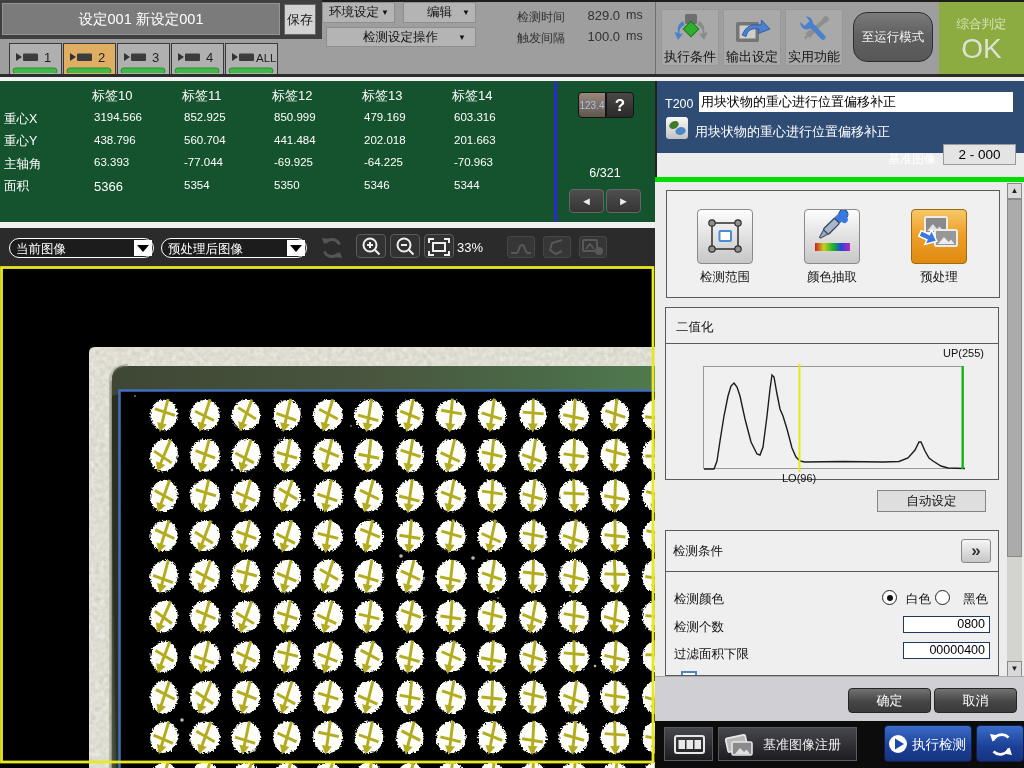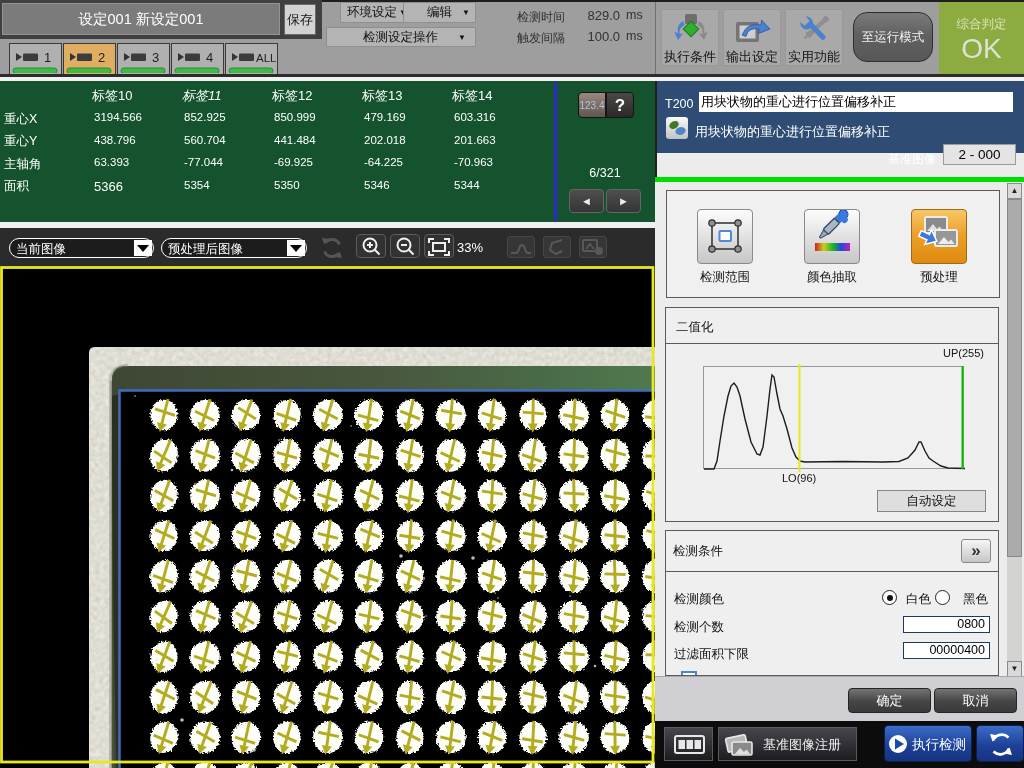--- a/index.html
+++ b/index.html
@@ -7,21 +7,21 @@
        font-family:"Liberation Sans",sans-serif;background:#9e9e9e;}
   .abs{position:absolute;}
 </style></head>
 <body>
 <div id="app">
 
 <div class="abs" style="left:0;top:0;width:1024px;height:2px;background:#1e1e1e;"></div>
 <div class="abs" style="left:0;top:0;width:322px;height:39px;background:#404040;"></div>
 <div class="abs" style="left:2px;top:3px;width:278px;height:32px;background:#7b7b7b;border:1px solid #949494;color:#ffffff;font-size:14.5px;text-align:center;line-height:31px;">设定001 新设定001</div>
 <div class="abs" style="left:284px;top:4px;width:32px;height:31px;background:#d2d2d2;border:1px solid #6a6a6a;color:#1a1a1a;font-size:13px;text-align:center;line-height:30px;">保存</div>
-<div class="abs menubtn" style="left:340px;top:2px;width:73px;height:21px;padding-left:47px;">
+<div class="abs menubtn" style="left:322px;top:2px;width:73px;height:21px;padding-left:47px;">
       <span class="ml" style="left:6px;">环境设定</span>
       <span class="ma" style="right:5px;">▼</span>
     </div>
 <div class="abs menubtn" style="left:403px;top:2px;width:73px;height:21px;">
       <span class="ml" style="left:23px;">编辑</span>
       <span class="ma" style="right:5px;">▼</span>
     </div>
 <div class="abs menubtn" style="left:326px;top:27px;width:150px;height:20px;">
       <span class="ml" style="left:36px;">检测设定操作</span>
       <span class="ma" style="right:9px;">▼</span>
@@ -111,21 +111,21 @@
         <text x="30" y="17.5" font-size="11.5" fill="#222" font-family="Liberation Sans">ALL</text>
         <rect x="3" y="24" width="44" height="5.5" rx="2.75" fill="#3fba47" stroke="#2c8a33" stroke-width="1"></rect>
       </svg>
     </div>
 
 <div class="abs" style="left:0;top:74px;width:1024px;height:3px;background:#2c2c2c;"></div>
 <div class="abs" style="left:0;top:77px;width:1024px;height:4px;background:#f1f1f1;"></div>
 
 <div class="abs" style="left:0;top:81px;width:655px;height:141px;background:#14532d;color:#fff;">
   <div class="abs" style="left:92px;top:6px;font-size:13px;">标签10</div>
-  <div class="abs" style="left:182px;top:6px;font-size:13px;font-style:italic;">标签11</div>
+  <div class="abs" style="left:182px;top:6px;font-size:13px;">标签11</div>
   <div class="abs" style="left:272px;top:6px;font-size:13px;">标签12</div>
   <div class="abs" style="left:362px;top:6px;font-size:13px;">标签13</div>
   <div class="abs" style="left:452px;top:6px;font-size:13px;">标签14</div>
   <div class="abs" style="left:4px;top:29.5px;font-size:12.5px;">重心X</div>
   <div class="abs" style="left:94px;top:30.0px;font-size:11.5px;">3194.566</div>
   <div class="abs" style="left:184px;top:30.0px;font-size:11.5px;">852.925</div>
   <div class="abs" style="left:274px;top:30.0px;font-size:11.5px;">850.999</div>
   <div class="abs" style="left:364px;top:30.0px;font-size:11.5px;">479.169</div>
   <div class="abs" style="left:454px;top:30.0px;font-size:11.5px;">603.316</div>
   <div class="abs" style="left:4px;top:52.0px;font-size:12.5px;">重心Y</div>
@@ -1130,21 +1130,21 @@
             <path d="M26 34 l6 -7 4.5 5 2.5 -2.5 3.5 4.5 z" fill="#ececec"></path>
           </g>
       <g transform="rotate(25 18 28)">
             <path d="M7 25 h9 v-5 l9.5 8 -9.5 8 v-5 H7 Z" fill="#3a7ae0" stroke="#fff" stroke-width="1.5"></path>
           </g>
     </svg>
   </div>
   <div class="abs" style="left:246px;top:78px;width:52px;text-align:center;font-size:12.5px;color:#111;">预处理</div>
 </div>
 
-<div class="abs" style="left:665px;top:307px;width:334px;height:215px;background:#efefef;border:1px solid #5a5a5a;">
+<div class="abs" style="left:665px;top:307px;width:334px;height:173px;background:#efefef;border:1px solid #5a5a5a;">
   <div class="abs" style="left:10px;top:11px;font-size:12.5px;color:#111;">二值化</div>
   <div class="abs" style="left:0;top:35px;width:332px;height:1px;background:#5a5a5a;"></div>
 
   <div class="abs" style="left:37px;top:58px;width:261px;height:103px;background:#f0f0f0;border:1px solid #999;"></div>
   <svg class="abs" style="left:37px;top:56px;" width="265" height="112" viewBox="0 0 265 112">
     <path d="M1 105 L11 105 L14 97 L17 77 L21 52 L25 32 L28 22 L31 19 L34 23 L37 32 L42 55 L48 78 L54 90 L57 91 L60 83 L64 52 L67 25 L69 11 L71 13 L74 30 L77 45 L80 52 L84 65 L89 84 L93 93 L97 97 L102 98 L140 97.5 L180 98 L196 97.5 L205 94 L212 86 L216 78 L218 78 L222 87 L226 94 L230 97 L238 102 L245 104 L262 104.5" stroke="#1c1c1c" stroke-width="1.4" fill="none"></path>
     <path d="M96.5 0 L96.5 108" stroke="#e8e816" stroke-width="2"></path>
     <path d="M259.5 2 L259.5 105" stroke="#00c000" stroke-width="2"></path>
   </svg>
   <div class="abs" style="left:277px;top:39px;font-size:11px;color:#111;">UP(255)</div>

